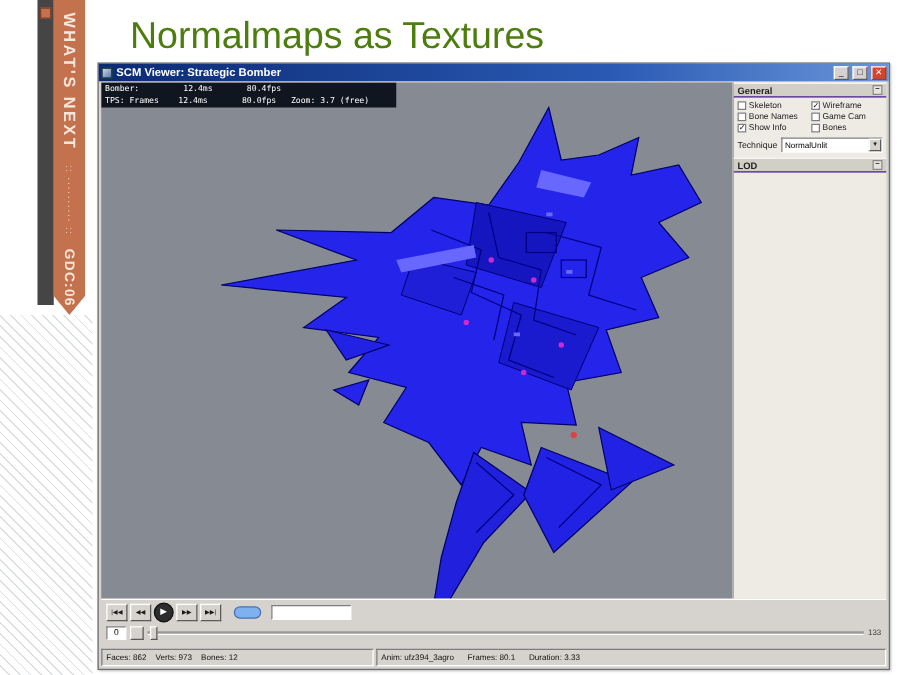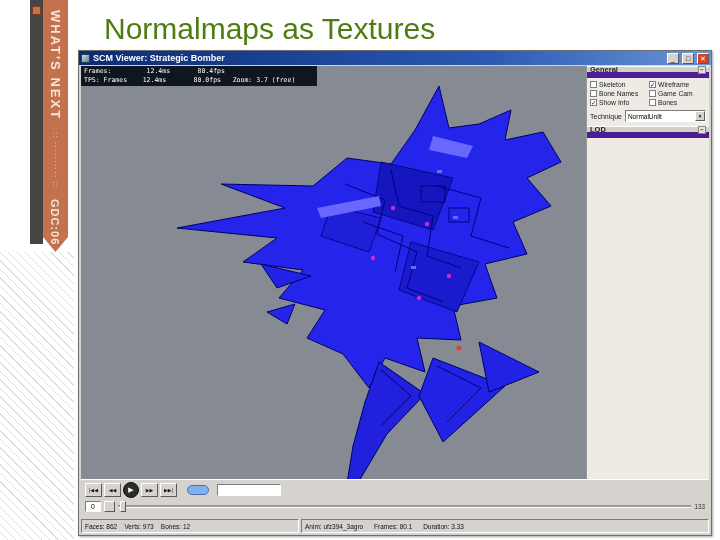--- a/index.html
+++ b/index.html
@@ -58,21 +58,21 @@
     background:#10161f; color:#fff; padding:1px 3px;
     font-family:"DejaVu Sans Mono", monospace; font-size:6.5px; line-height:9px;
     white-space:pre;
   }
 
   .right-panel {
     position:absolute; left:507px; top:15px; width:123px; height:413px;
     background:#edebe4; border-left:1px solid #999;
   }
   .panel-header {
-    height:12px; background:#d2cfc6; border-bottom:6px solid #4c1d95; border-top:1px solid #fff;
+    height:12px; background:#d2cfc6; border-bottom:1px solid #4c1d95; border-top:1px solid #fff;
     display:flex; align-items:center; padding:0 3px; font-size:7.5px; font-weight:bold; color:#222;
   }
   .panel-header .spacer { flex:1; }
   .hdr-box {
     width:8px; height:8px; font-size:6px; line-height:6px; text-align:center;
     background:#e6e3da; border:1px solid #888;
   }
   .checks { display:grid; grid-template-columns:1fr 1fr; gap:2px 1px; padding:3px 2px 2px 3px; }
   .check { display:flex; align-items:center; gap:2px; }
   .cb {
@@ -199,21 +199,21 @@
       </g>
       <g fill="#d028d0" stroke="none">
         <circle cx="312" cy="142" r="2.2"></circle>
         <circle cx="346" cy="158" r="2.2"></circle>
         <circle cx="292" cy="192" r="2.2"></circle>
         <circle cx="368" cy="210" r="2.2"></circle>
         <circle cx="338" cy="232" r="2.2"></circle>
       </g>
       <circle cx="378" cy="282" r="2.5" fill="#e04040" stroke="none"></circle>
     </svg>
-    <div class="stats"><span>Frames:         12.4ms       80.4fps</span>
+    <div class="stats"><span>Bomber:         12.4ms       80.4fps</span>
 <span>TPS: Frames    12.4ms       80.0fps   Zoom: 3.7 (free)</span></div>
   </div>
 
   <div class="right-panel">
     <div class="panel-header">
       <span>General</span>
       <span class="spacer"></span>
       <span class="hdr-box">−</span>
     </div>
     <div class="checks">

